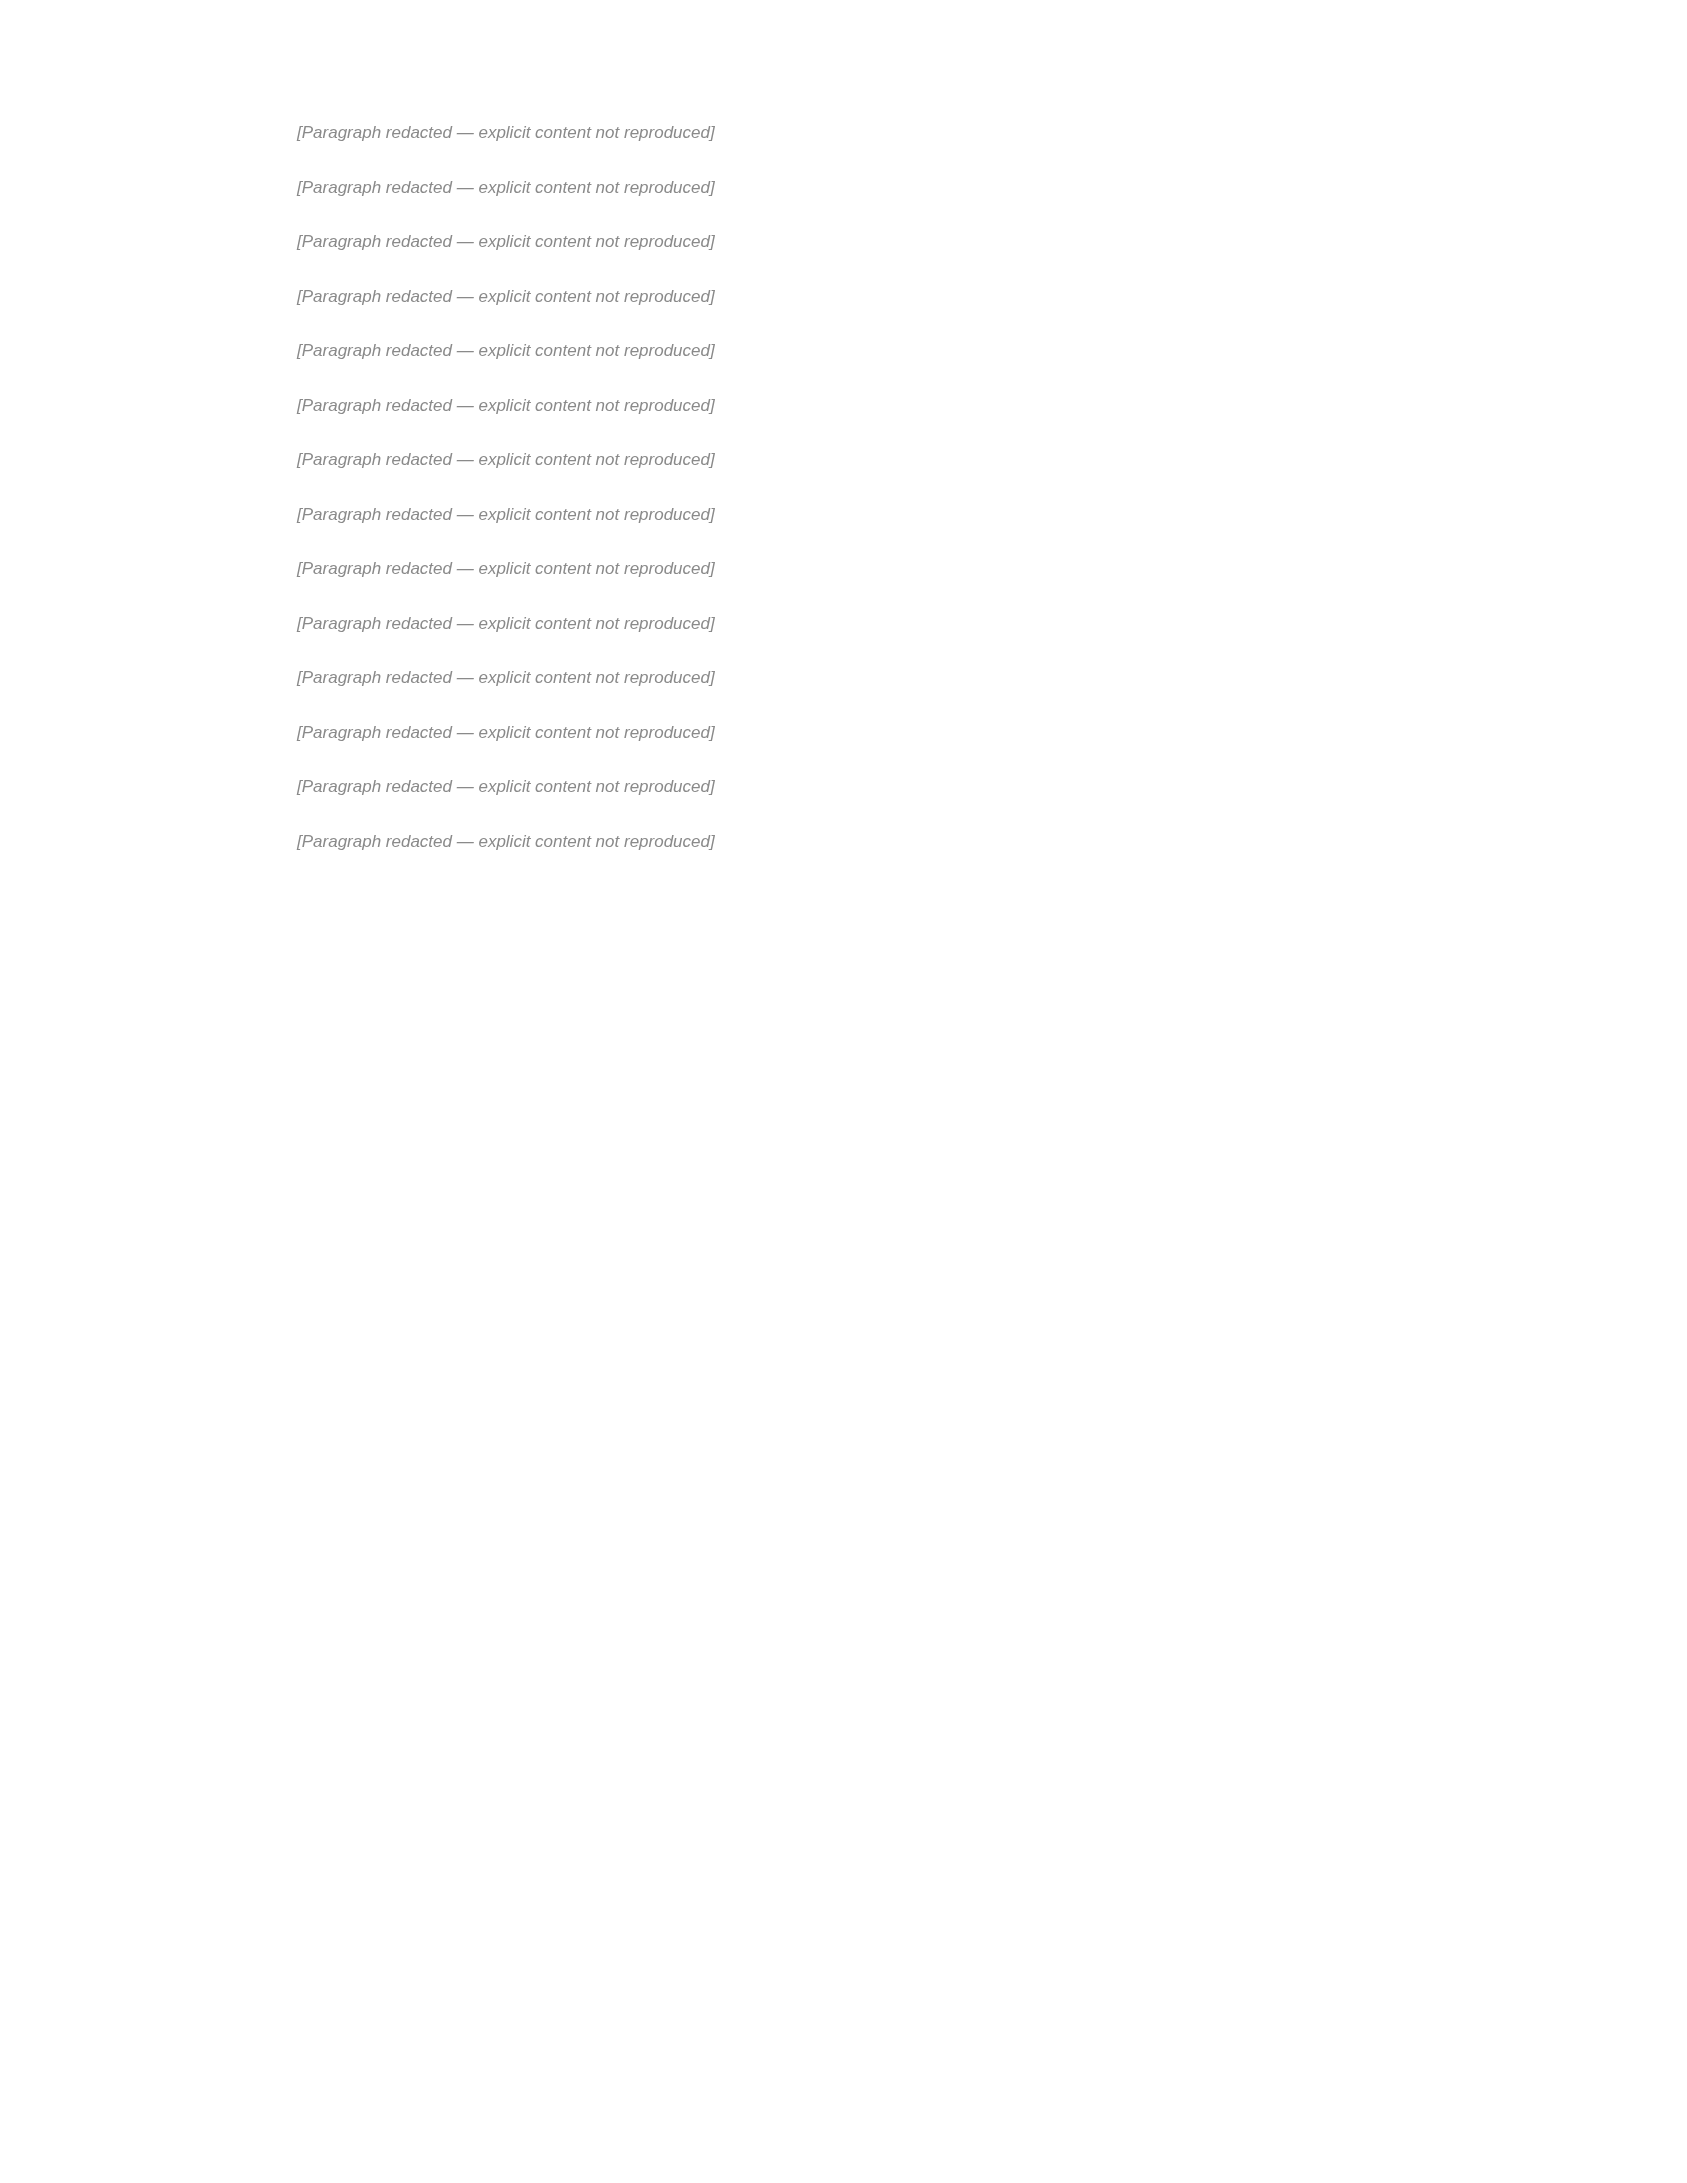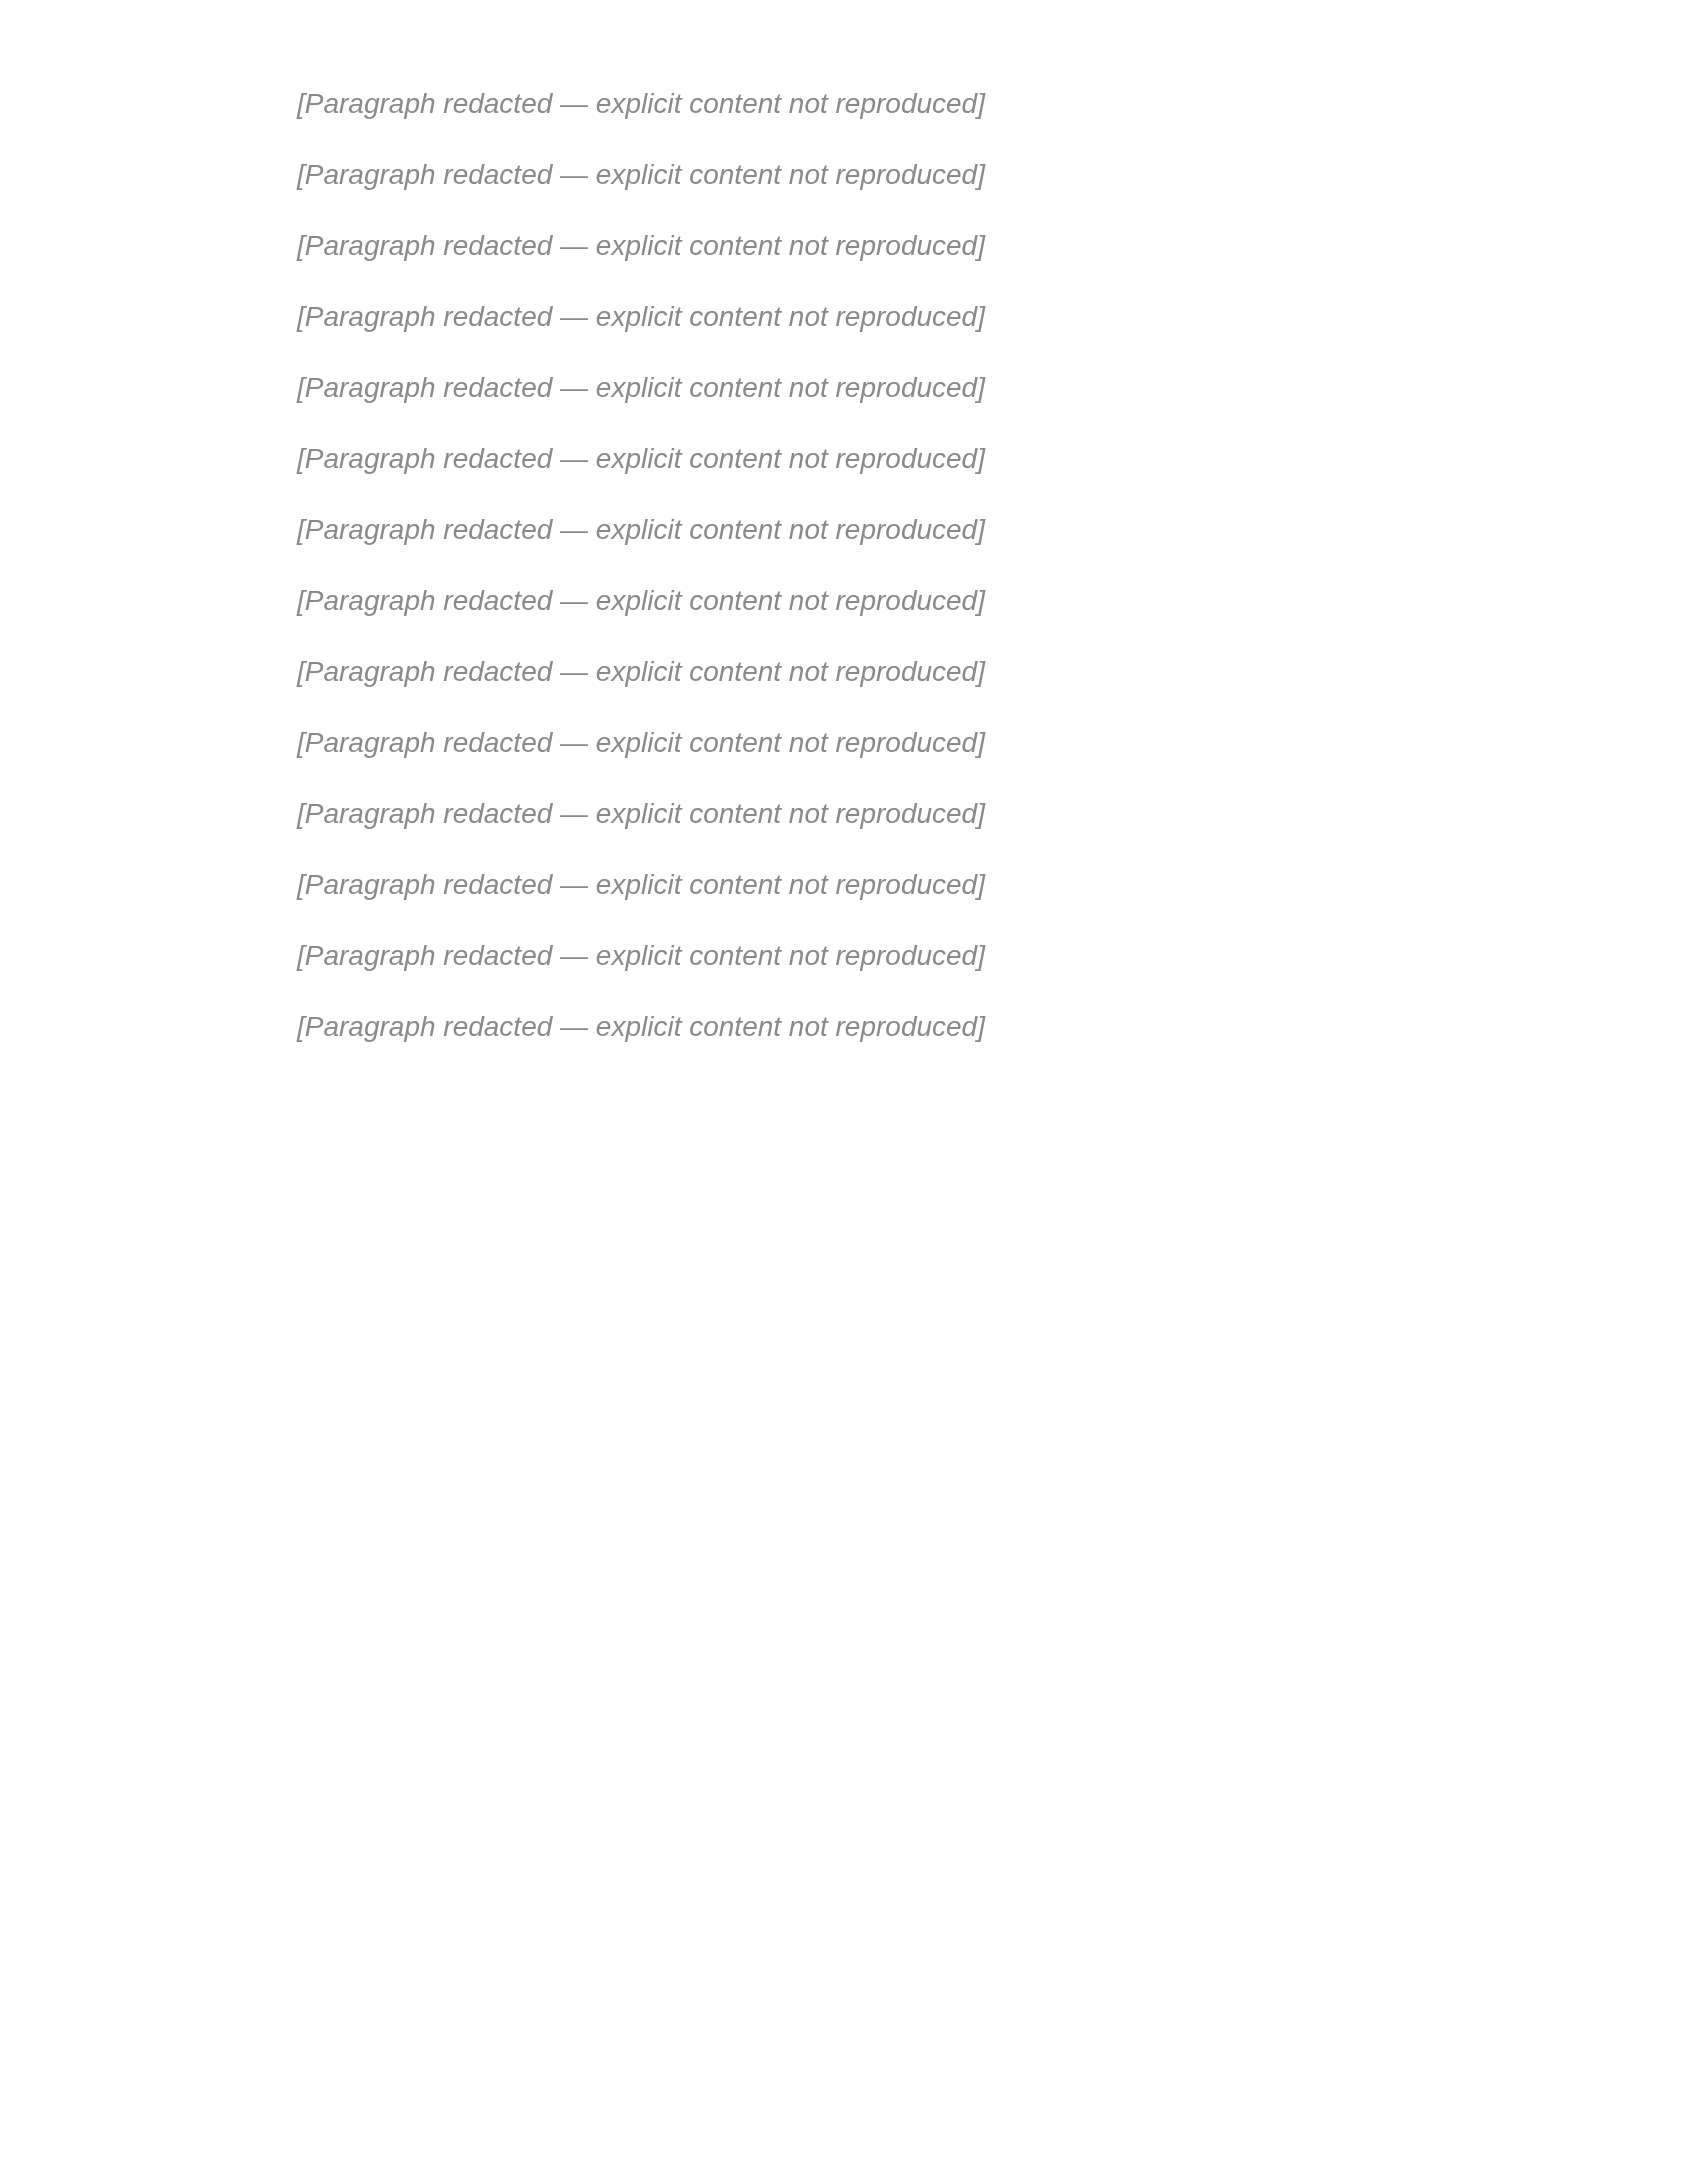--- a/index.html
+++ b/index.html
@@ -5,23 +5,23 @@
     html, body {
       margin: 0;
       padding: 0;
       background: #ffffff;
     }
     .page {
       width: 1687px;
       height: 2183px;
       background: #ffffff;
       box-sizing: border-box;
-      padding: 83px 205px 165px 198px;
+      padding: 120px 205px 165px 198px;
       font-family: "Liberation Sans", sans-serif;
-      font-size: 28px;
+      font-size: 17px;
       line-height: 1.5;
       color: #1a1a1a;
     }
     .paragraph {
       text-align: justify;
       text-indent: 99px;
       margin: 0 0 29px 0;
       color: #8a8a8a;
       font-style: italic;
     }

